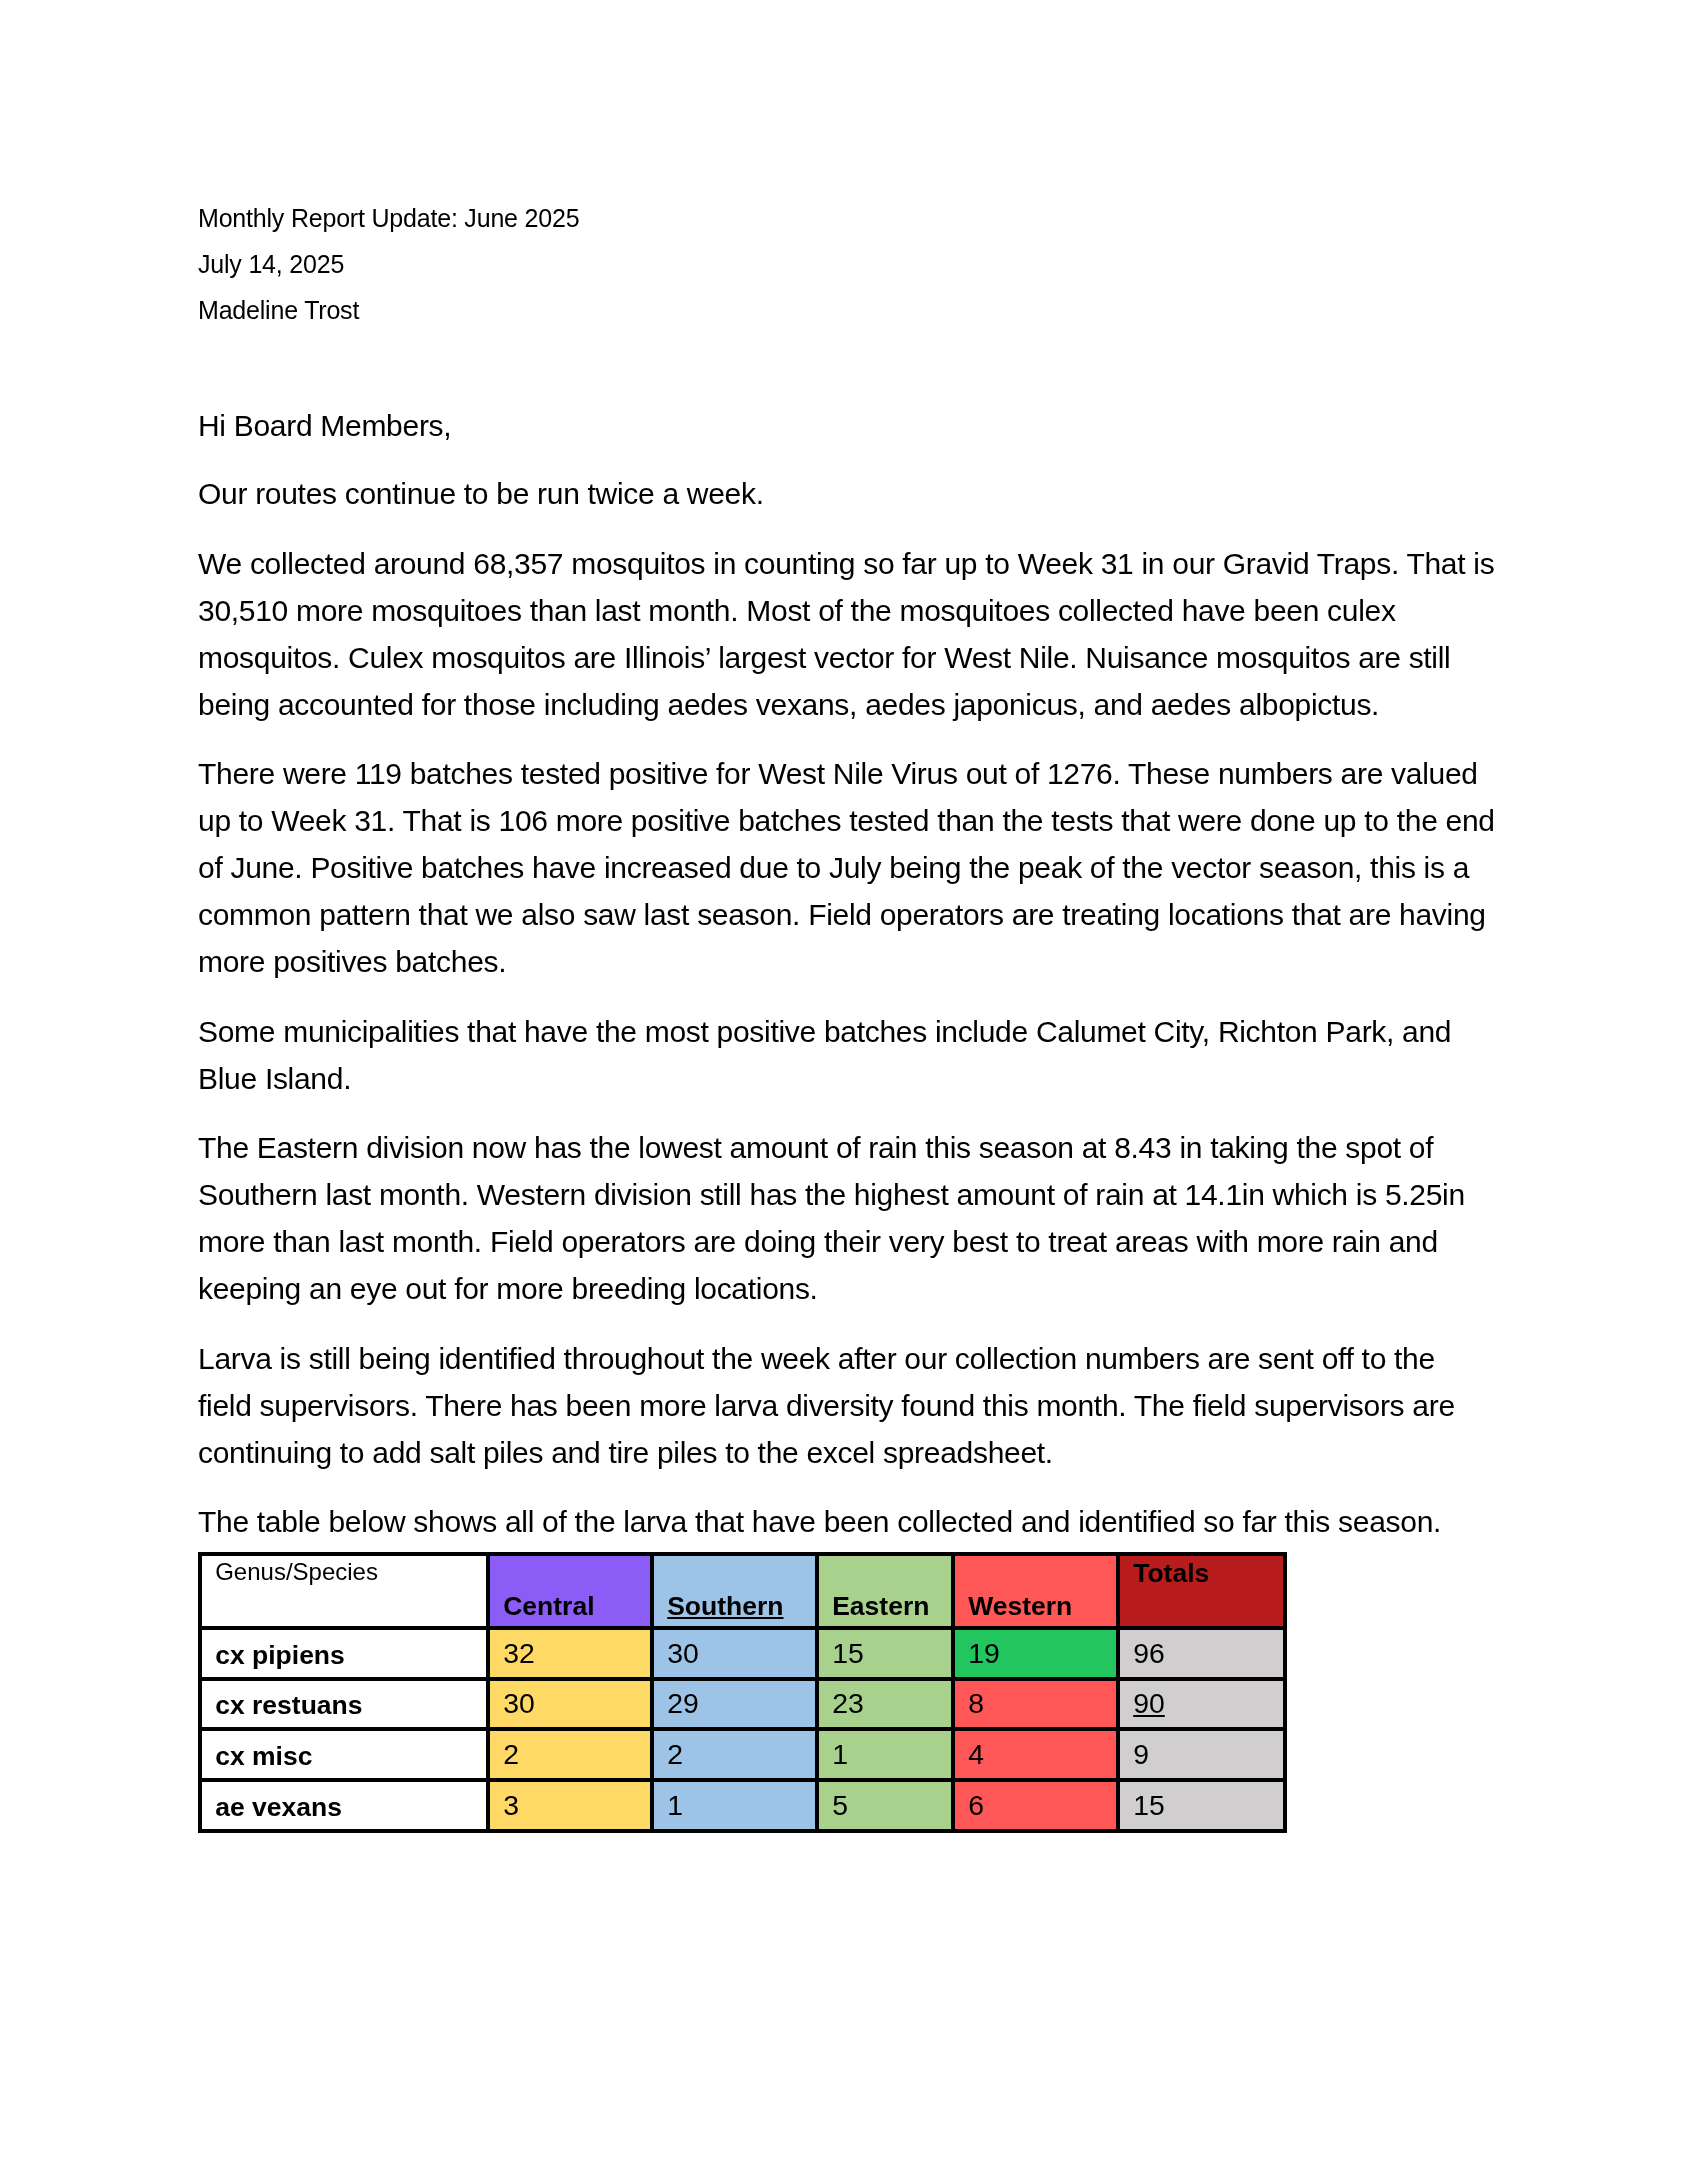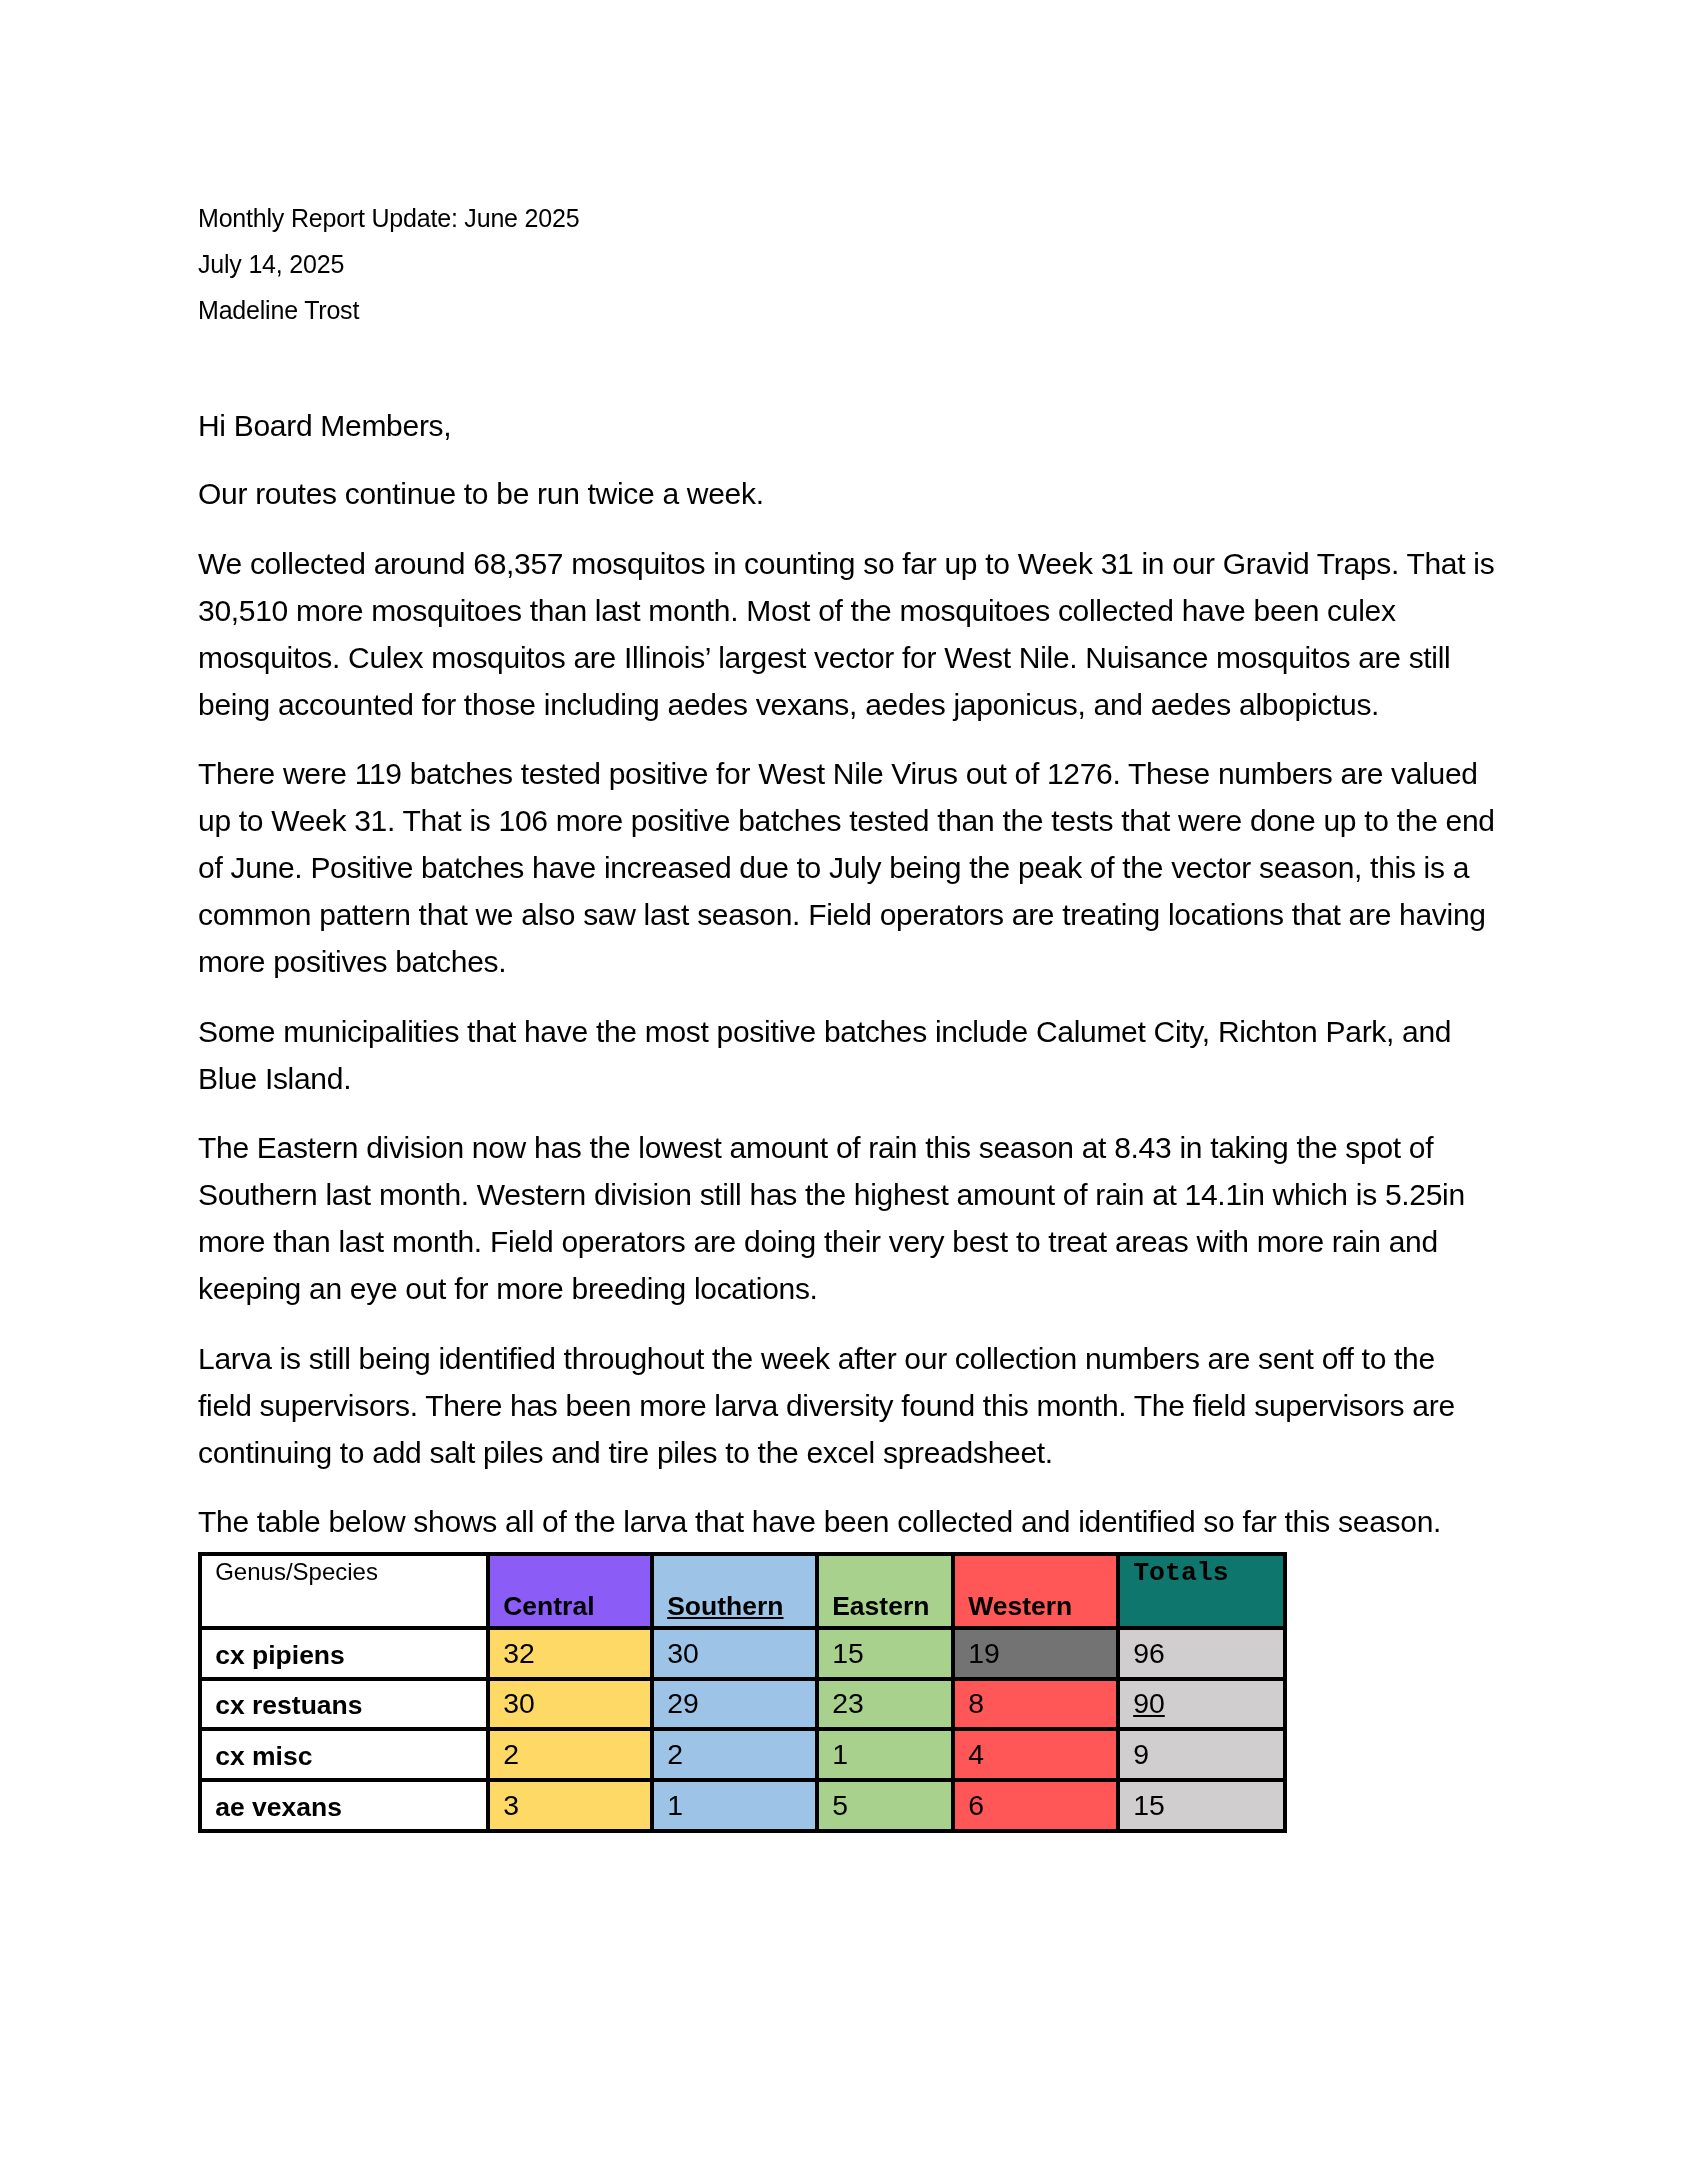--- a/index.html
+++ b/index.html
@@ -46,30 +46,30 @@
         <col style="width:165px">
         <col style="width:167px">
     </colgroup>
     <thead>
       <tr>
         <th class="genus c-white">Genus/Species</th>
         <th class="region" style="background: #8b5cf6;">Central</th>
         <th class="region" style="background: rgb(157, 195, 230); text-decoration: underline;">Southern</th>
         <th class="region" style="background: rgb(169, 209, 142);">Eastern</th>
         <th class="region" style="background: rgb(255, 87, 87);">Western</th>
-        <th class="totals" style="background: #0f766e; font-family: Liberation Mono, monospace;">Totals</th>
+        <th class="totals" style="background: #b91c1c;">Totals</th>
       </tr>
     </thead>
     <tbody>
       <tr>
         <td class="species c-white">cx pipiens</td>
         <td style="background: rgb(255, 217, 102);">32</td>
         <td style="background: rgb(157, 195, 230);">30</td>
         <td style="background: rgb(169, 209, 142);">15</td>
-        <td style="background: #737373;">19</td>
+        <td style="background: #22c55e;">19</td>
         <td style="background: rgb(208, 206, 206);">96</td>
       </tr>
       <tr>
         <td class="species c-white">cx restuans</td>
         <td style="background: rgb(255, 217, 102);">30</td>
         <td style="background: rgb(157, 195, 230);">29</td>
         <td style="background: rgb(169, 209, 142);">23</td>
         <td style="background: rgb(255, 87, 87);">8</td>
         <td style="background: rgb(208, 206, 206); text-decoration: underline;">90</td>
       </tr>

